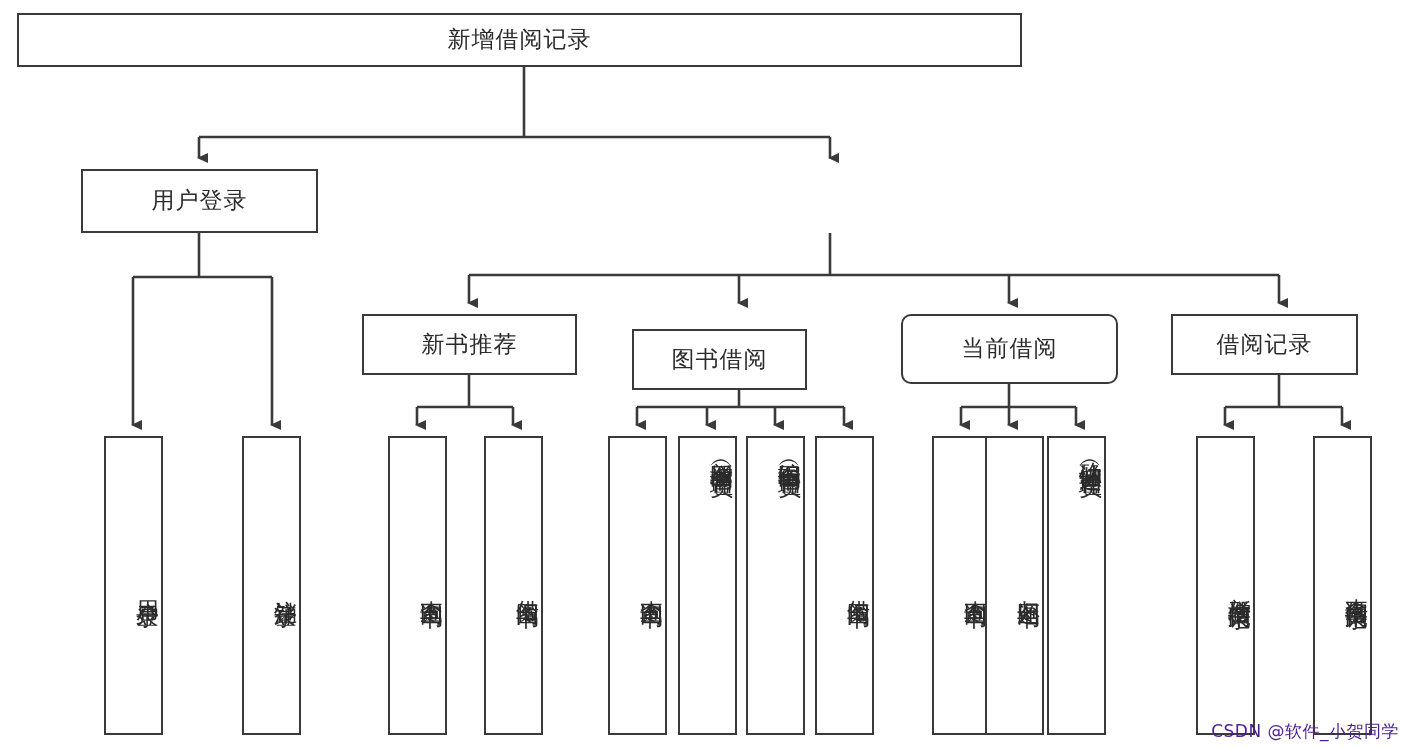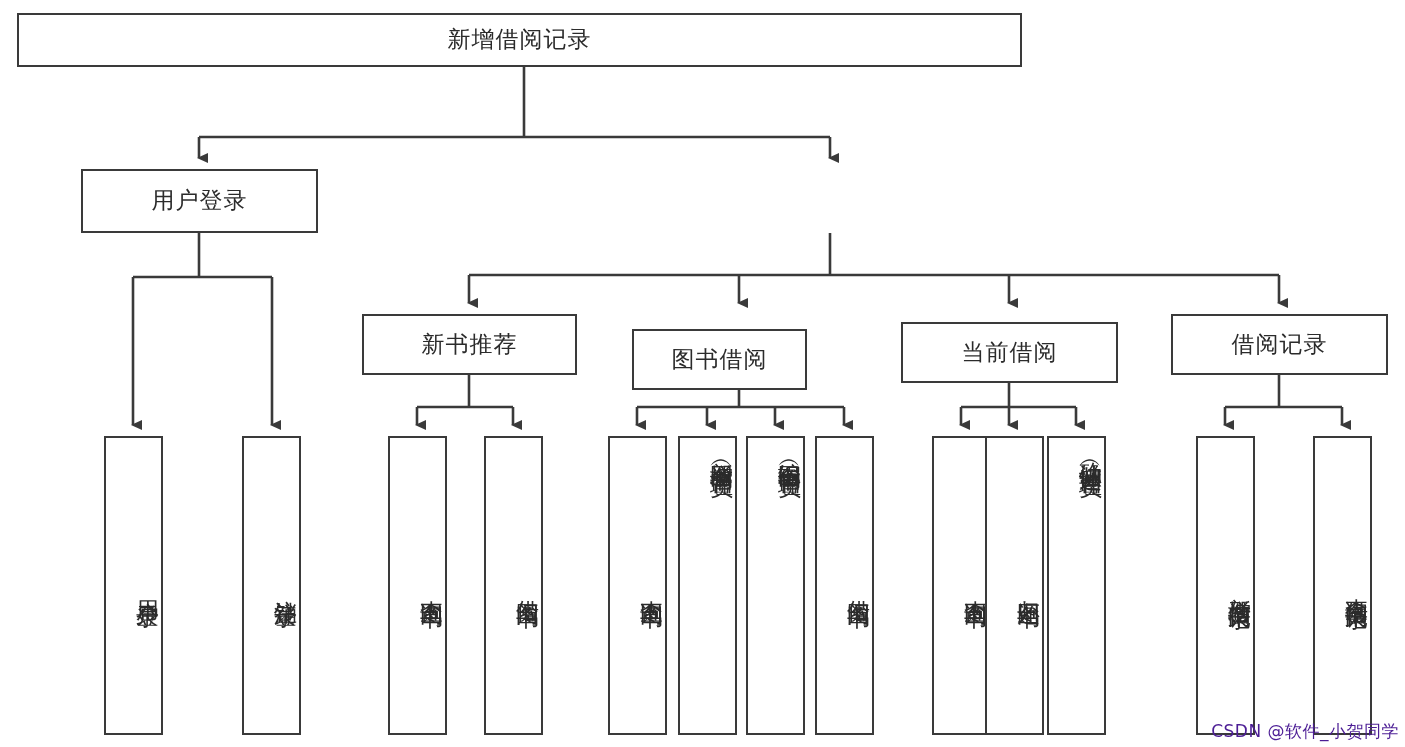--- a/index.html
+++ b/index.html
@@ -134,24 +134,24 @@
   <div class="node node-h" style="left:81px; top:169px; width:237px; height:64px;">
     <span>用户登录</span>
   </div>
 
   <div class="node node-h" style="left:362px; top:314px; width:215px; height:61px;">
     <span>新书推荐</span>
   </div>
   <div class="node node-h" style="left:632px; top:314px; width:175px; height:61px;margin-top:15px;">
     <span>图书借阅</span>
   </div>
-  <div class="node node-h" style="left:901px; top:322px; width:217px; height:61px;">
+  <div class="node node-h" style="left:901px; top:314px; width:217px; height:70px;border-radius:10px;">
     <span>当前借阅</span>
   </div>
-  <div class="node node-h" style="left:1171px; top:314px; width:217px; height:61px;">
+  <div class="node node-h" style="left:1171px; top:314px; width:187px; height:61px;">
     <span>借阅记录</span>
   </div>
 
   <div class="node node-v mid" style="left:104px; top:436px; width:59px; height:299px;">
     <span class="vtext">用户登录</span>
   </div>
   <div class="node node-v mid" style="left:242px; top:436px; width:59px; height:299px;">
     <span class="vtext">注销登录</span>
   </div>
 

